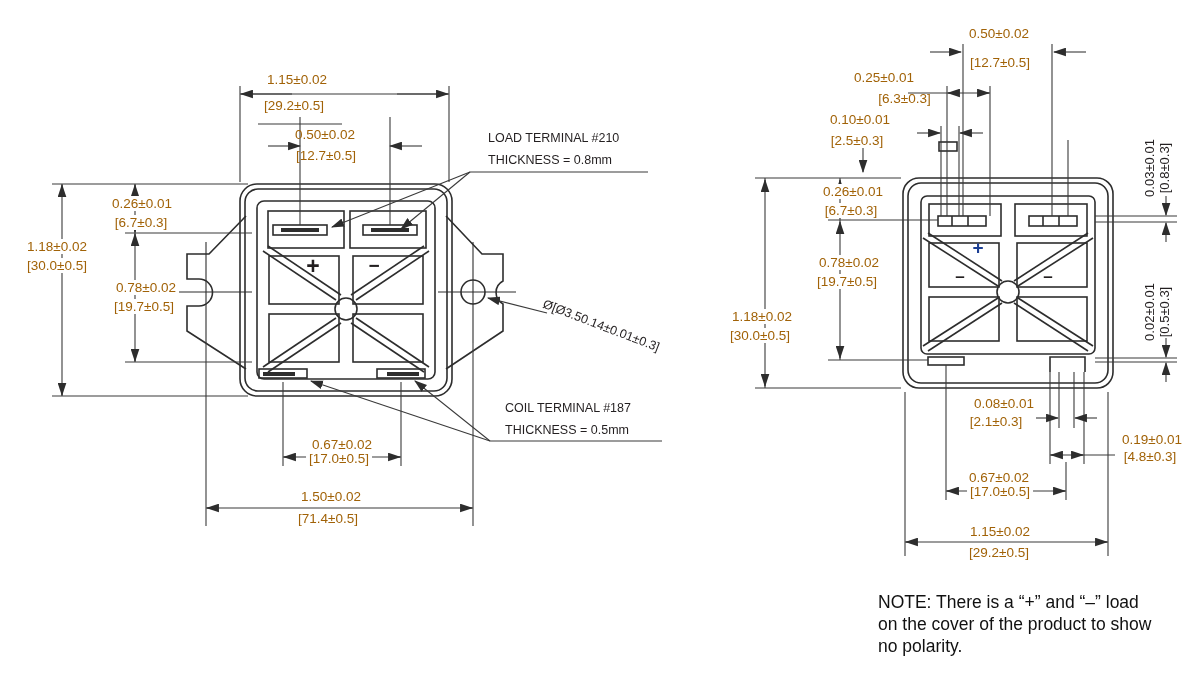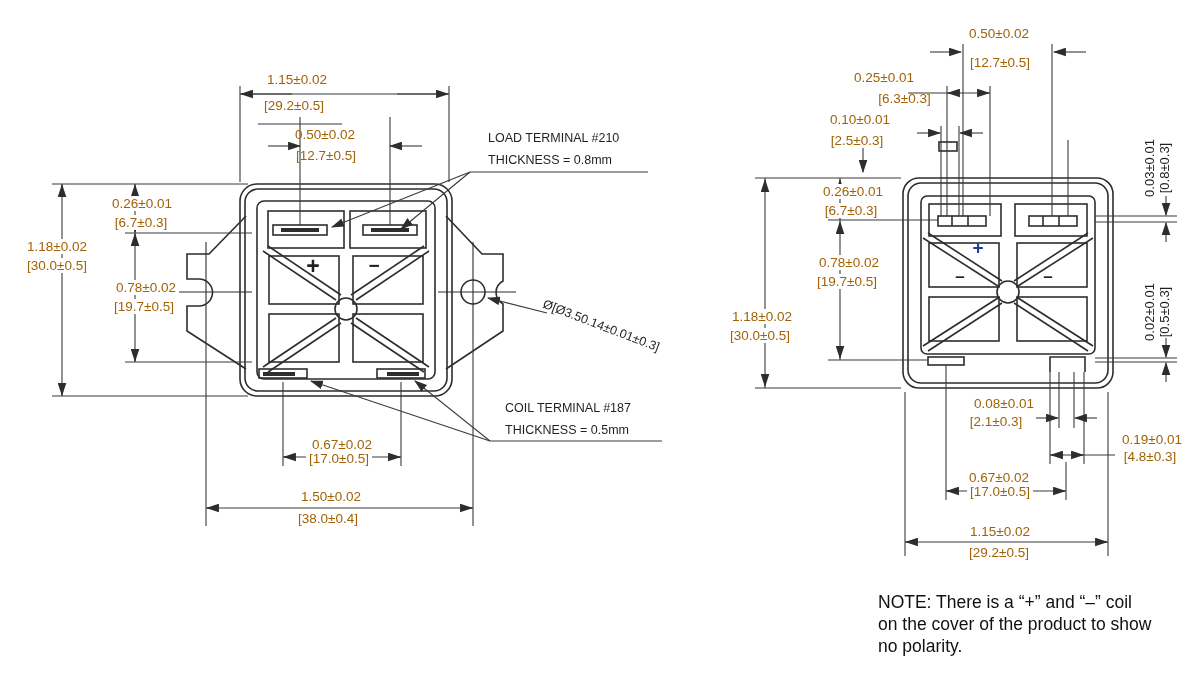--- a/index.html
+++ b/index.html
@@ -237,21 +237,21 @@
   <div class="lbl" style="left:326px;top:148px;">[12.7±0.5]</div>
   <div class="lbl bg" style="left:142px;top:196px;">0.26±0.01</div>
   <div class="lbl bg" style="left:141px;top:215px;">[6.7±0.3]</div>
   <div class="lbl bg" style="left:57px;top:239px;">1.18±0.02</div>
   <div class="lbl bg" style="left:57px;top:258px;">[30.0±0.5]</div>
   <div class="lbl bg" style="left:146px;top:280px;">0.78±0.02</div>
   <div class="lbl bg" style="left:144px;top:299px;">[19.7±0.5]</div>
   <div class="lbl" style="left:342px;top:437px;">0.67±0.02</div>
   <div class="lbl bg" style="left:339px;top:451px;">[17.0±0.5]</div>
   <div class="lbl" style="left:331px;top:489px;">1.50±0.02</div>
-  <div class="lbl" style="left:328px;top:511px;">[38.0±0.4]</div>
+  <div class="lbl" style="left:328px;top:511px;">[71.4±0.5]</div>
 
   <div class="la" style="left:488px;top:131px;">LOAD TERMINAL #210</div>
   <div class="la" style="left:488px;top:153px;">THICKNESS = 0.8mm</div>
   <div class="la" style="left:505px;top:401px;">COIL TERMINAL #187</div>
   <div class="la" style="left:505px;top:423px;">THICKNESS = 0.5mm</div>
   <div class="rlbl" style="left:546px;top:297px;">Ø[Ø3.50.14±0.01±0.3]</div>
   <div class="mark" style="left:313px;top:266px;font-size:23px;">+</div>
   <div class="mark" style="left:374px;top:265px;font-size:19px;">−</div>
 
   <div class="lbl" style="left:999px;top:26px;">0.50±0.02</div>
@@ -280,18 +280,18 @@
   <div class="lbl" style="left:1150px;top:449px;">[4.8±0.3]</div>
   <div class="lbl" style="left:999px;top:470px;">0.67±0.02</div>
   <div class="lbl bg" style="left:1000px;top:484px;">[17.0±0.5]</div>
   <div class="lbl" style="left:1000px;top:524px;">1.15±0.02</div>
   <div class="lbl" style="left:999px;top:545px;">[29.2±0.5]</div>
   <div class="mark" style="left:978px;top:247px;font-size:19px;color:#1c3f94;">+</div>
   <div class="mark" style="left:960px;top:276px;font-size:17px;">–</div>
   <div class="mark" style="left:1048px;top:276px;font-size:17px;">–</div>
 
   <div class="note">
-    <div><b>NOTE:</b><span> There is a “+” and “–” coil</span></div>
+    <div><b>NOTE:</b><span> There is a “+” and “–” load</span></div>
     <div>on the cover of the product to show</div>
     <div>no polarity.</div>
   </div>
 
 </div>
 
 </body></html>

